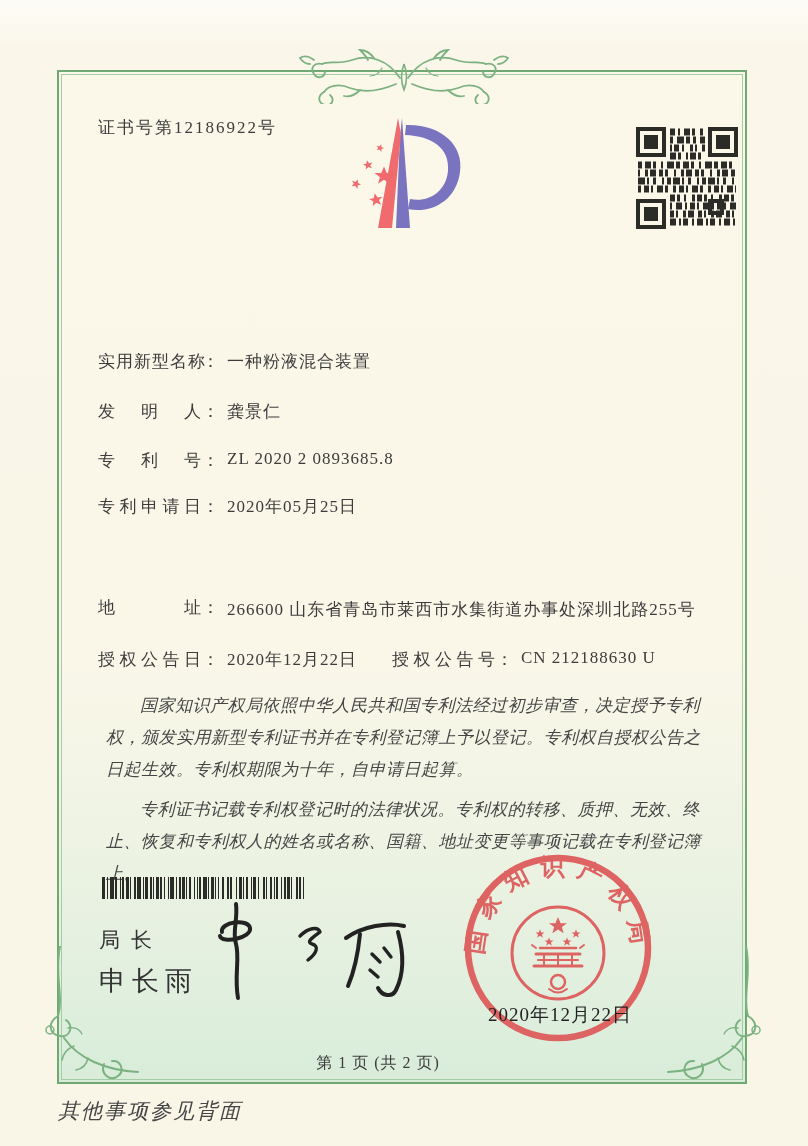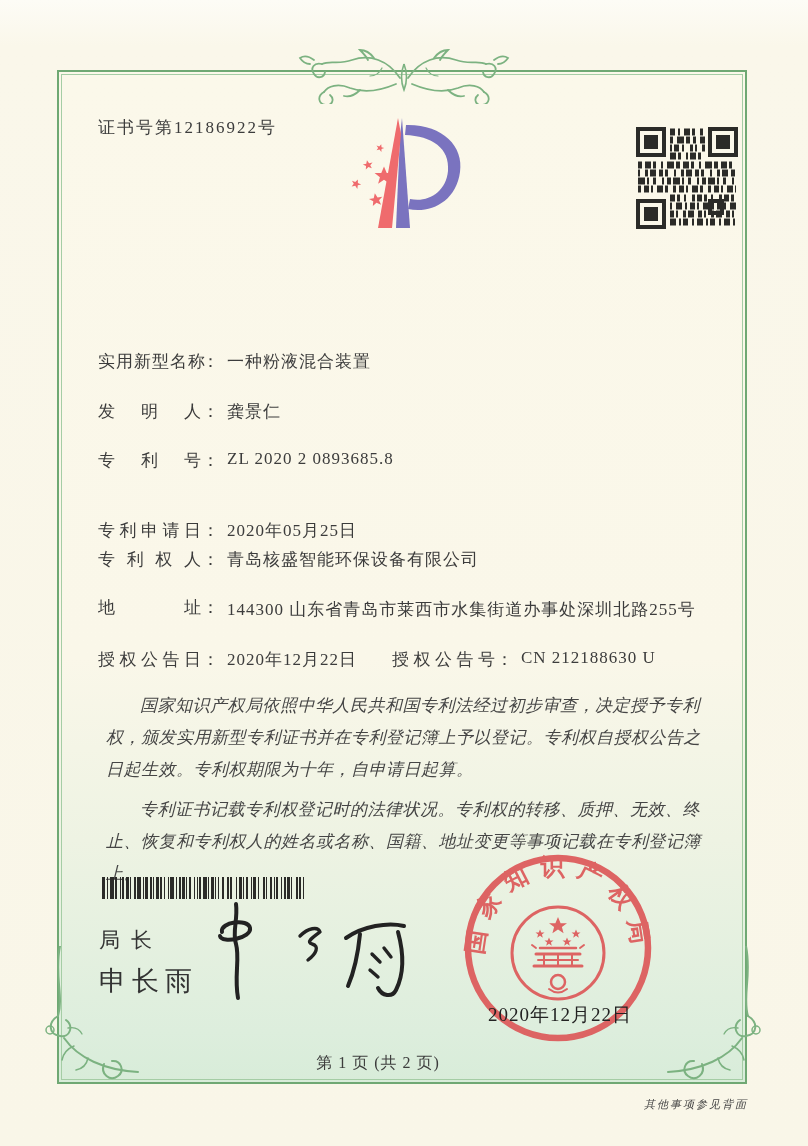--- a/index.html
+++ b/index.html
@@ -29,21 +29,21 @@
   .frow.wrap{white-space:normal;}
   .frow.wrap .fvalue{width:500px;line-height:27px;}
   .pair2{position:absolute;left:294px;top:0;white-space:nowrap;}
   .paras{left:98px;top:682px;width:616px;font-size:17px;line-height:32px;font-style:italic;letter-spacing:0.5px;color:#454545;}
   .paras p{margin:8px;text-indent:2em;}
   .sans{font-family:"Liberation Sans","DejaVu Sans",sans-serif;}
   .role{left:99px;top:926px;font-size:21px;letter-spacing:11px;color:#333;}
   .sname{left:99px;top:963px;font-size:27px;letter-spacing:6px;color:#333;}
   .seal-date{left:452px;top:1002px;width:216px;text-align:center;font-size:19px;letter-spacing:1px;color:#222;z-index:6;}
   .page-info{left:58px;top:1053px;width:640px;text-align:center;font-size:16px;letter-spacing:1px;}
-  .back-note{left:58px;top:1097px;width:690px;text-align:right;font-size:11px;font-style:italic;letter-spacing:2px;color:#454545;}
+  .back-note{left:58px;top:1097px;width:690px;text-align:left;font-size:21px;font-style:italic;letter-spacing:2px;color:#454545;}
   svg{display:block;}
   .seal-svg{opacity:.93;}
 </style>
 </head>
 <body>
 
 <div class="page">
 
   <svg width="0" height="0" style="position:absolute" aria-hidden="true">
     <defs>
@@ -130,28 +130,25 @@
 
   <div class="abs frow" style="top:350px">
     <span class="flabel">实用新型名称</span><span class="fcolon">：</span><span class="fvalue">一种粉液混合装置</span>
   </div>
   <div class="abs frow" style="top:400px">
     <span class="flabel">发明人</span><span class="fcolon">：</span><span class="fvalue">龚景仁</span>
   </div>
   <div class="abs frow" style="top:449px">
     <span class="flabel">专利号</span><span class="fcolon">：</span><span class="fvalue">ZL 2020 2 0893685.8</span>
   </div>
-  <div class="abs frow" style="top:519px">
+  <div class="abs frow" style="top:495px">
     <span class="flabel">专利申请日</span><span class="fcolon">：</span><span class="fvalue">2020年05月25日</span>
   </div>
-  <div class="abs frow" style="top:548px">
-    <span class="flabel">专利权人</span><span class="fcolon">：</span><span class="fvalue">青岛核盛智能环保设备有限公司</span>
-  </div>
   <div class="abs frow wrap" style="top:596px">
-    <span class="flabel">地址</span><span class="fcolon">：</span><span class="fvalue">144300 山东省青岛市莱西市水集街道办事处深圳北路255号</span>
+    <span class="flabel">地址</span><span class="fcolon">：</span><span class="fvalue">266600 山东省青岛市莱西市水集街道办事处深圳北路255号</span>
   </div>
   <div class="abs frow" style="top:648px">
     <span class="flabel">授权公告日</span><span class="fcolon">：</span><span class="fvalue">2020年12月22日</span>
     <span class="pair2">
       <span class="flabel">授权公告号</span><span class="fcolon">：</span><span class="fvalue">CN 212188630 U</span>
     </span>
   </div>
 
   <div class="abs paras">
     <p>国家知识产权局依照中华人民共和国专利法经过初步审查，决定授予专利权，颁发实用新型专利证书并在专利登记簿上予以登记。专利权自授权公告之日起生效。专利权期限为十年，自申请日起算。</p>

